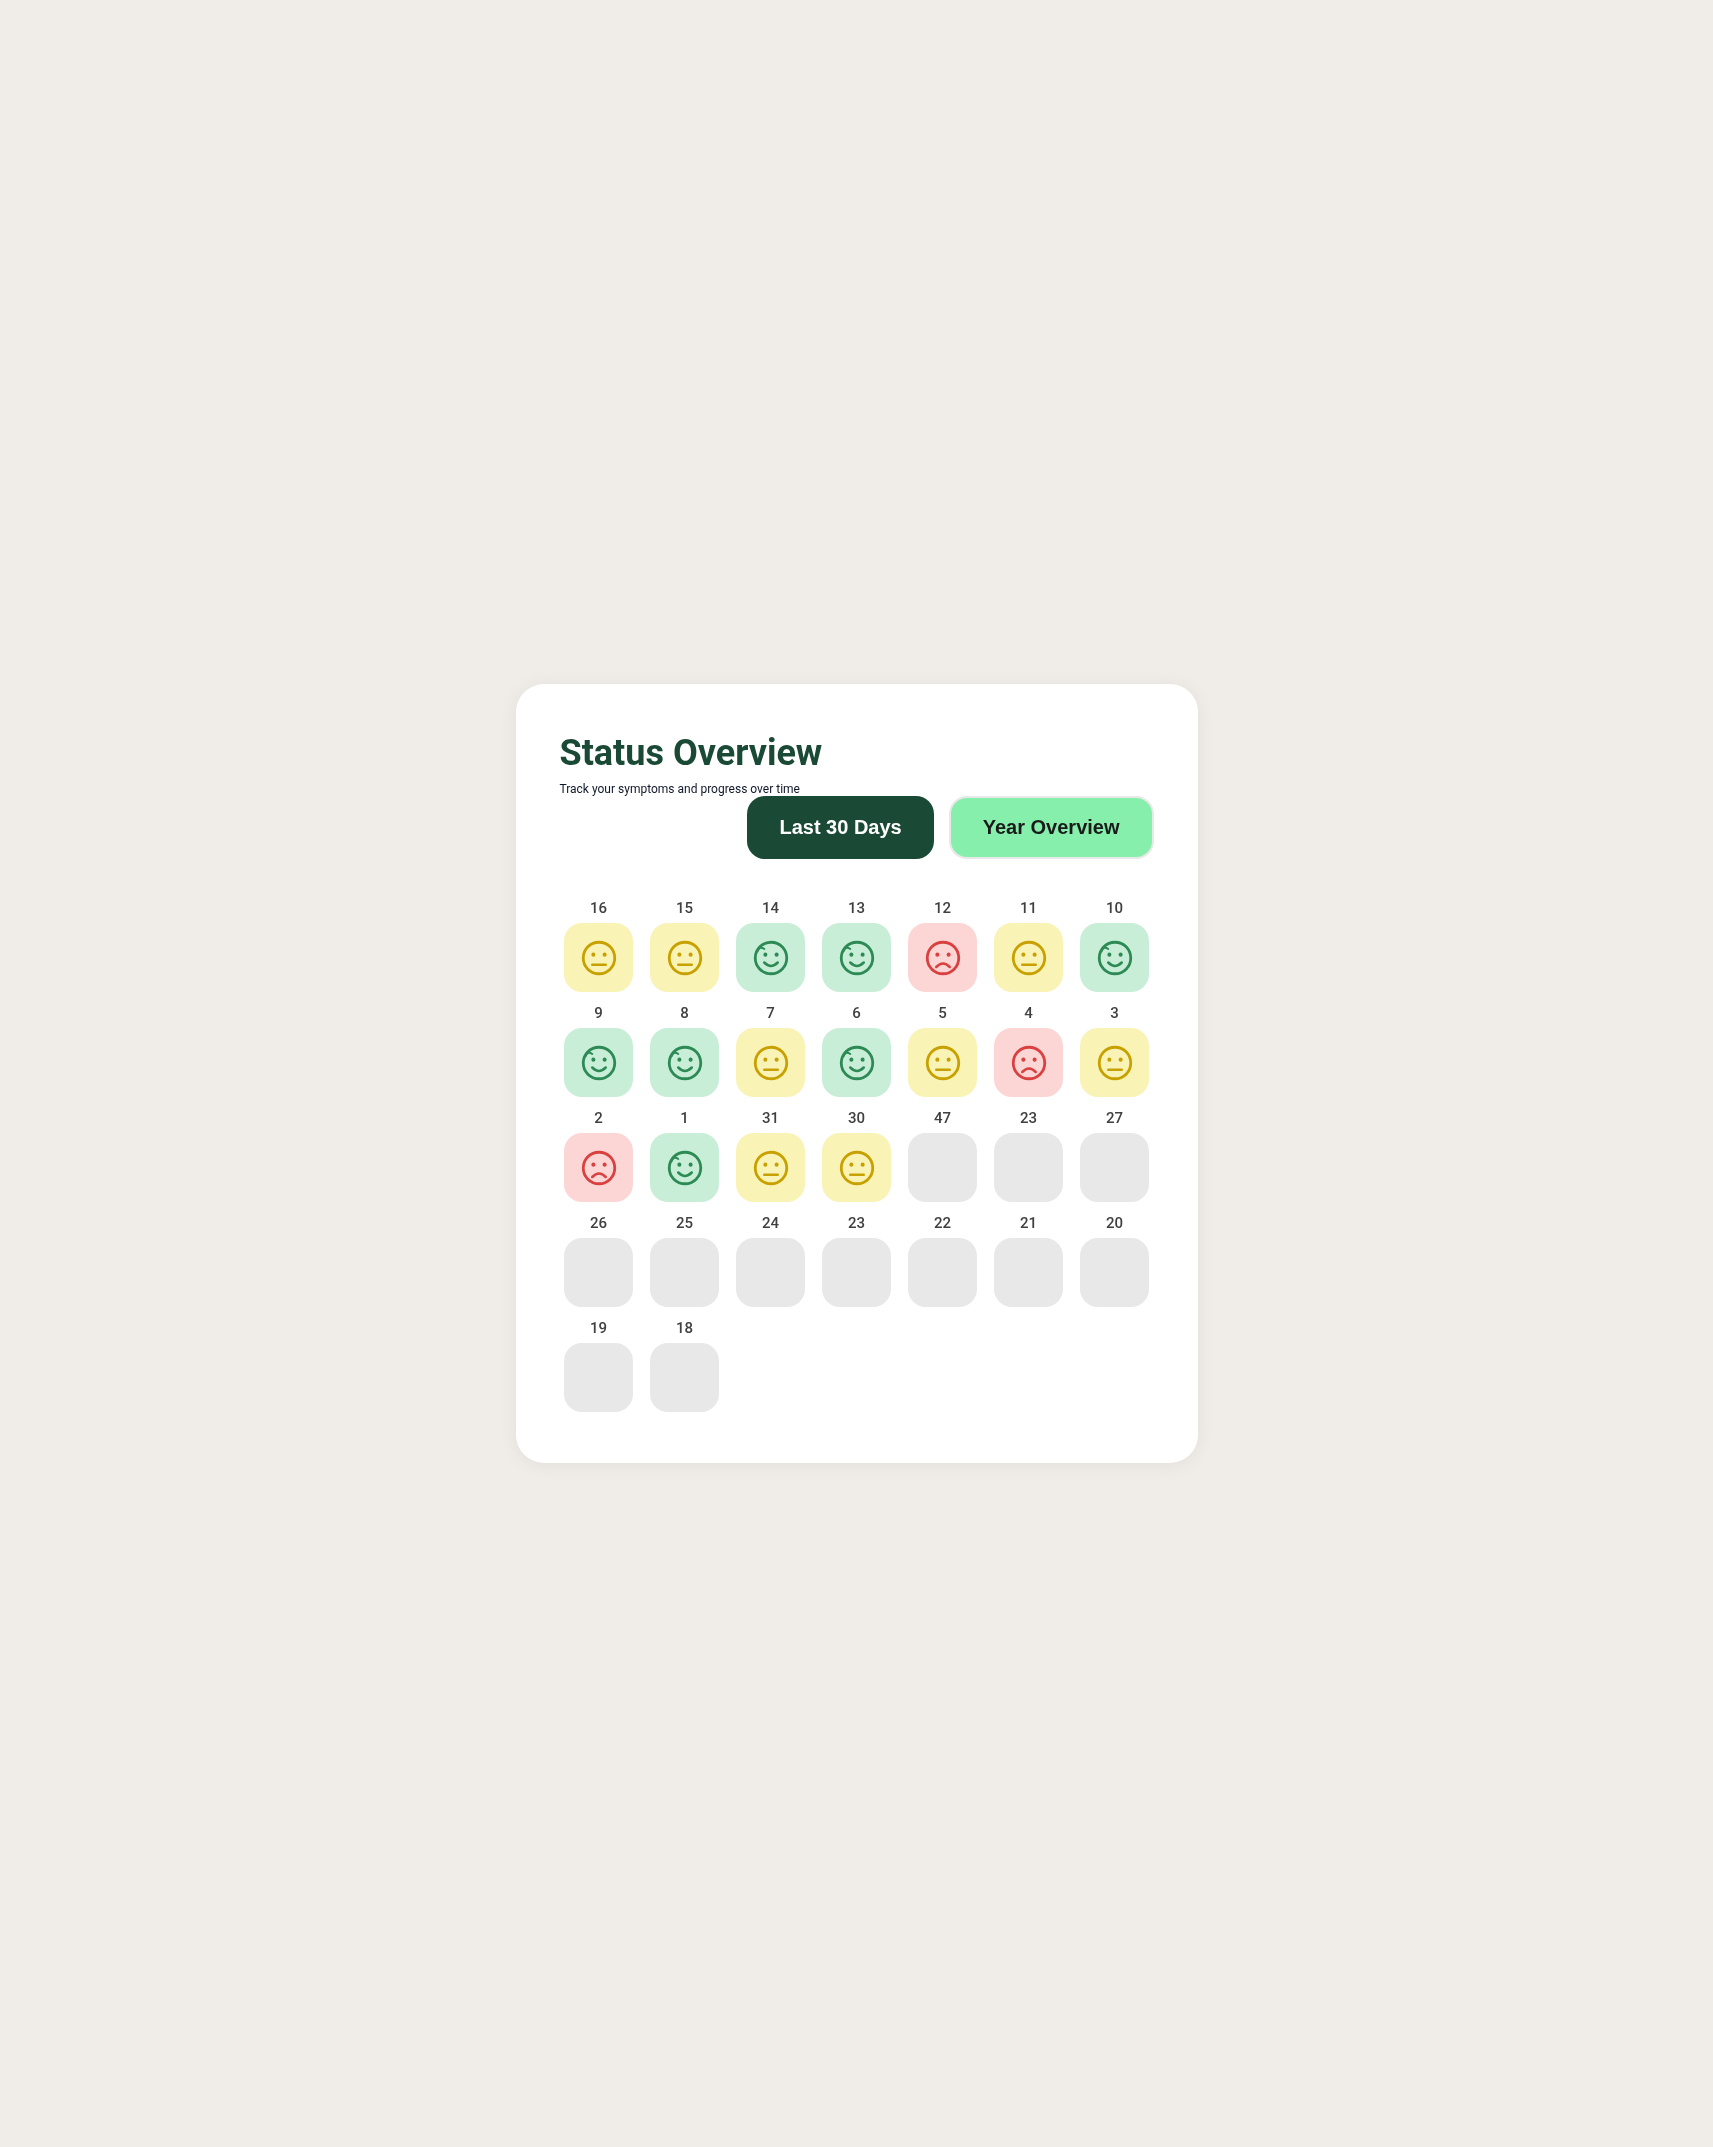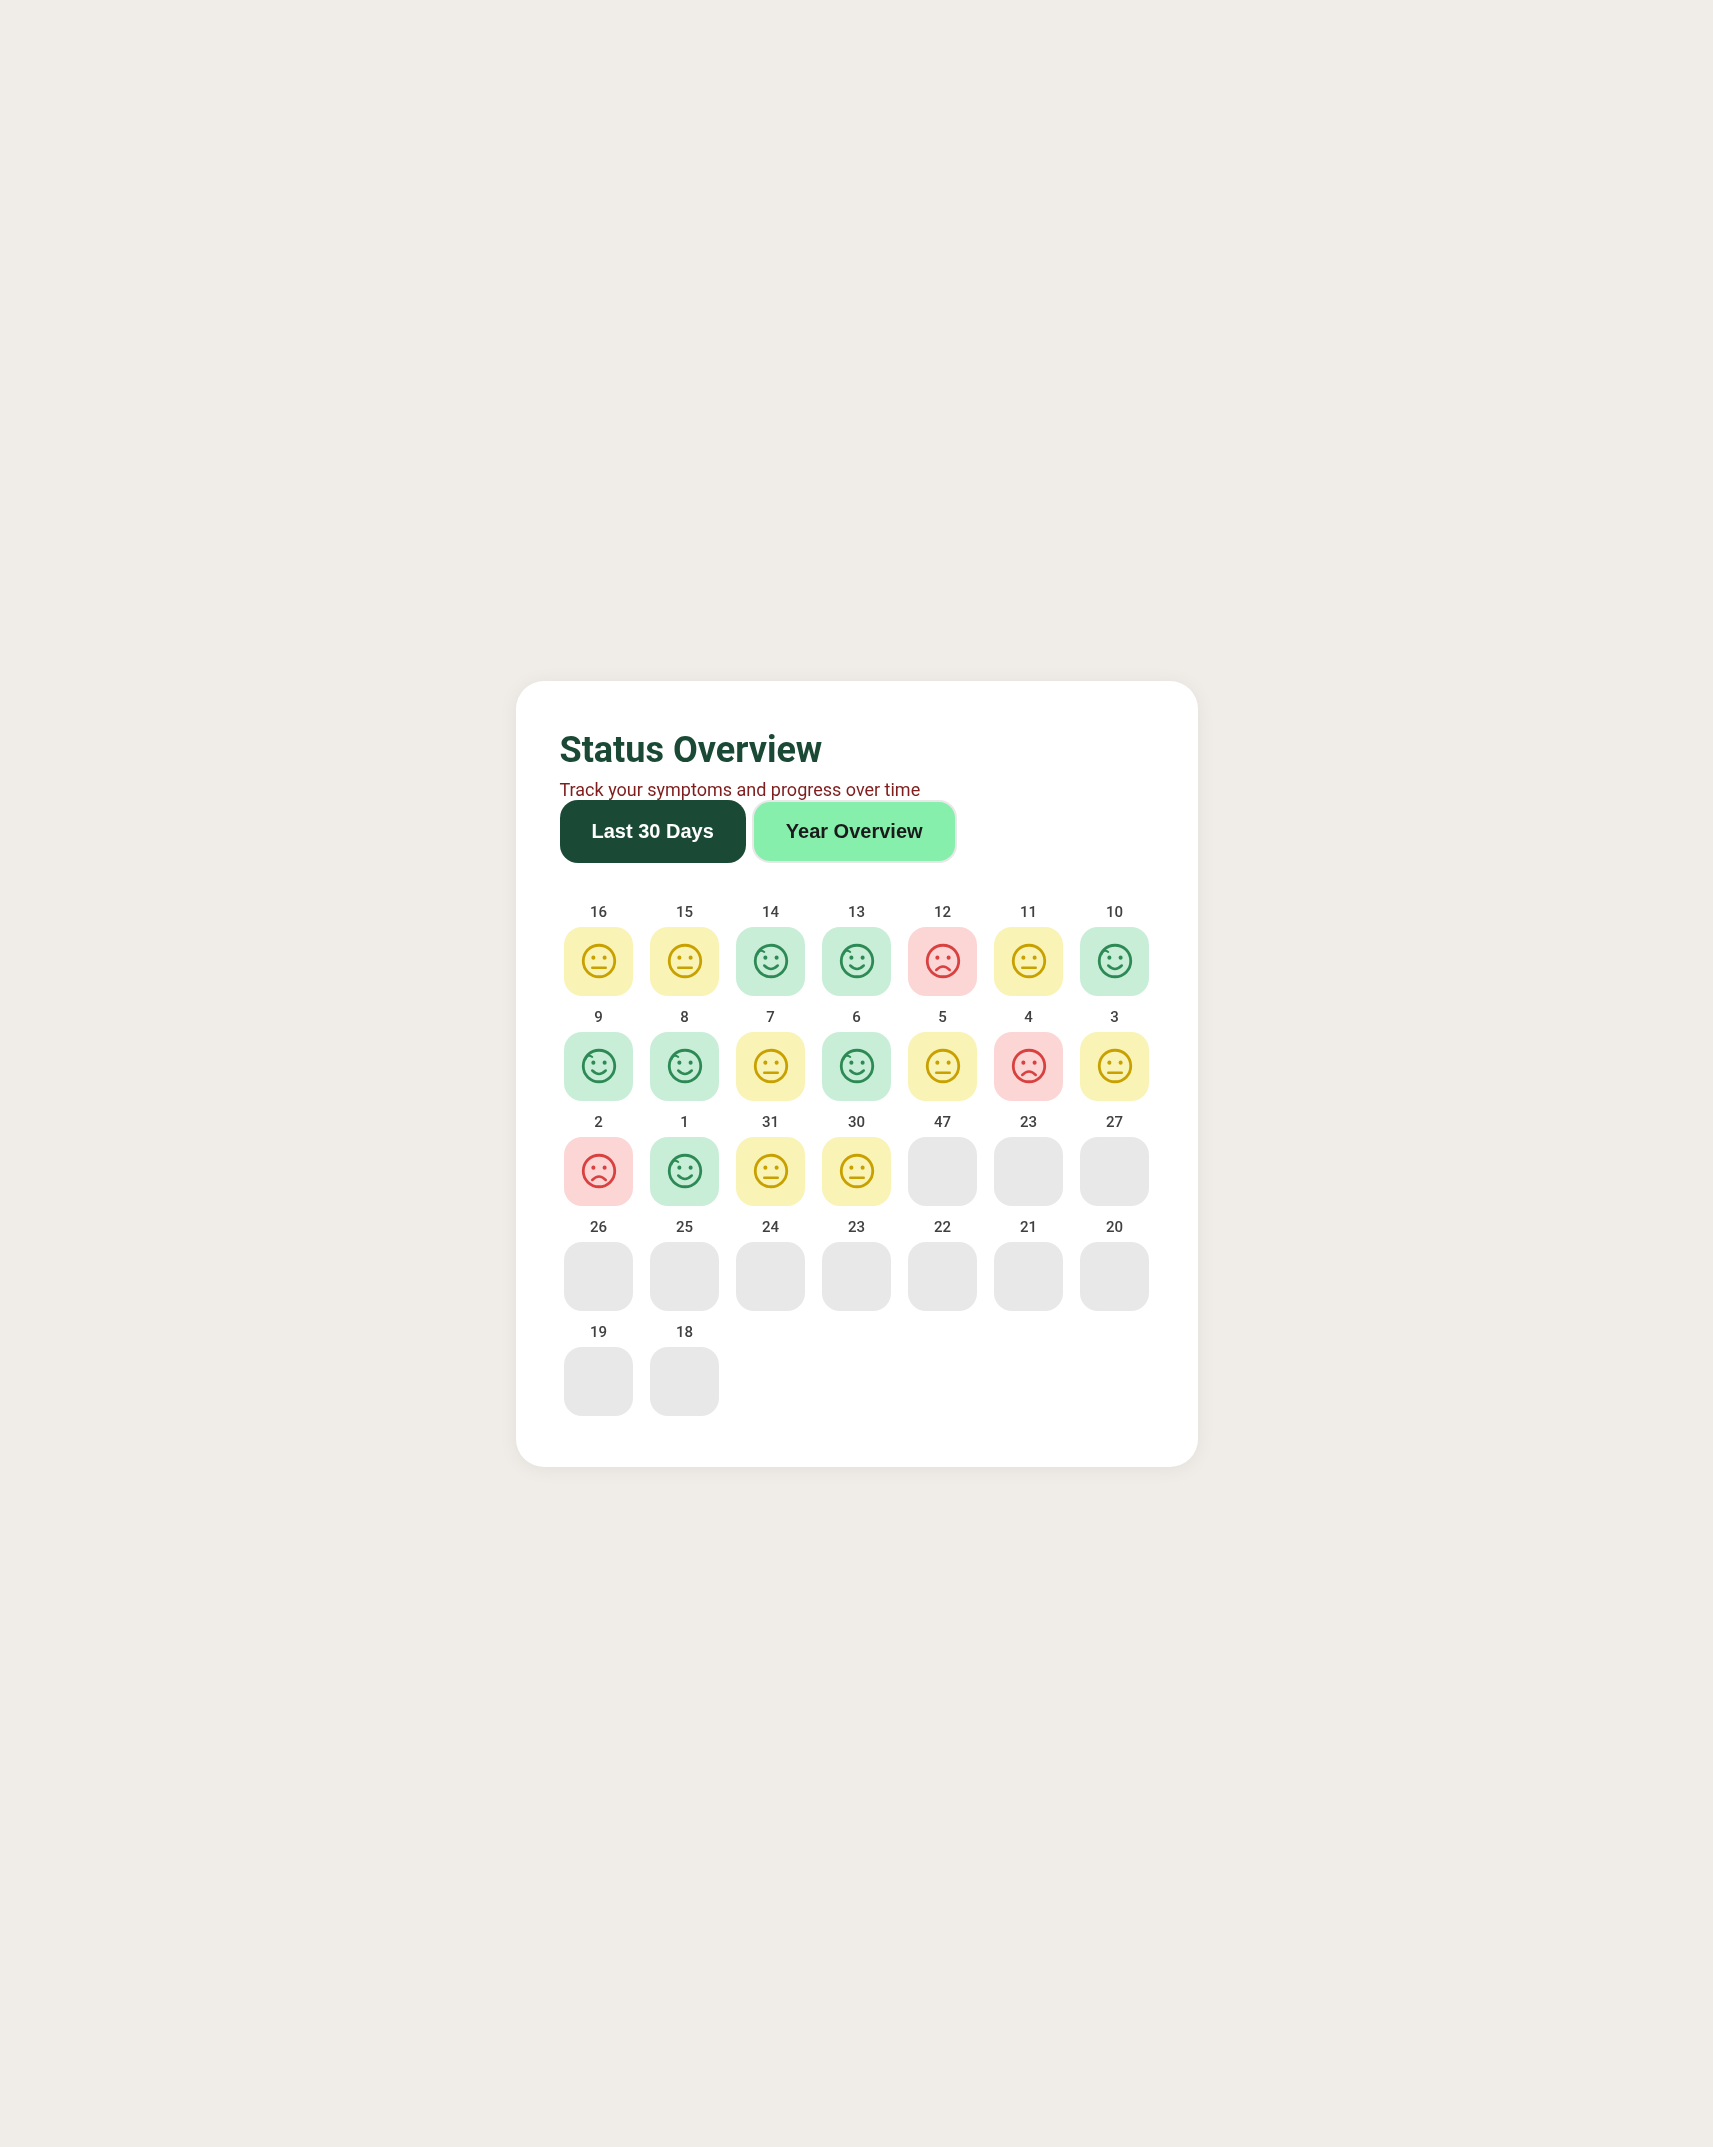--- a/index.html
+++ b/index.html
@@ -27,28 +27,29 @@
     }
 
     .card-title {
       font-size: 36px;
       font-weight: 700;
       color: #1a4a36;
       margin-bottom: 8px;
     }
 
     .card-subtitle {
-      font-size: 18px;
-      color: #7f1d1d;
+      font-size: 12px;
+      color: #0f172a;
     }
 
     .tab-row {
       display: flex;
-      gap: 6px;
+      gap: 15px;
       margin-bottom: 40px;
+      justify-content: flex-end;
     }
 
     .tab-btn {
       padding: 18px 32px;
       border-radius: 18px;
       font-size: 20px;
       font-weight: 700;
       cursor: pointer;
       border: none;
       outline: none;

